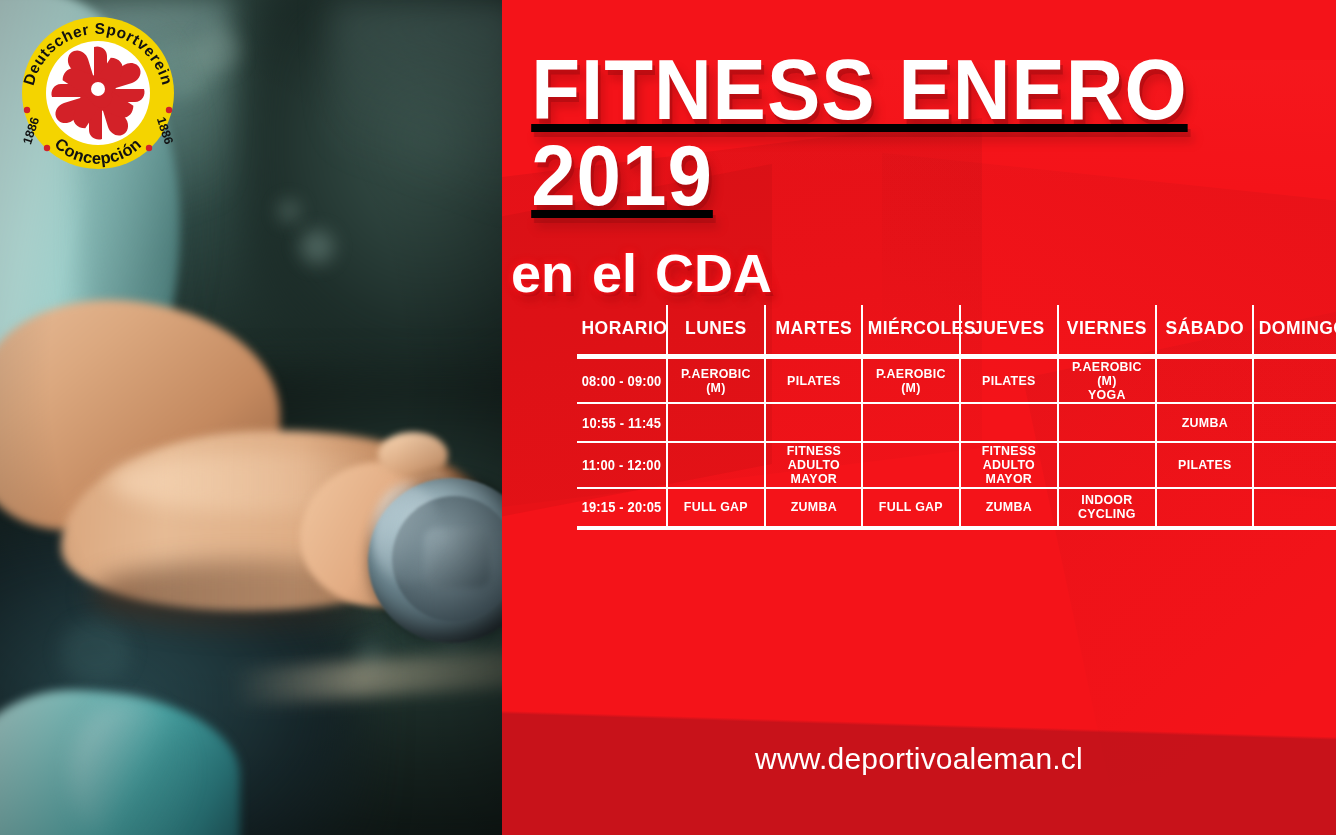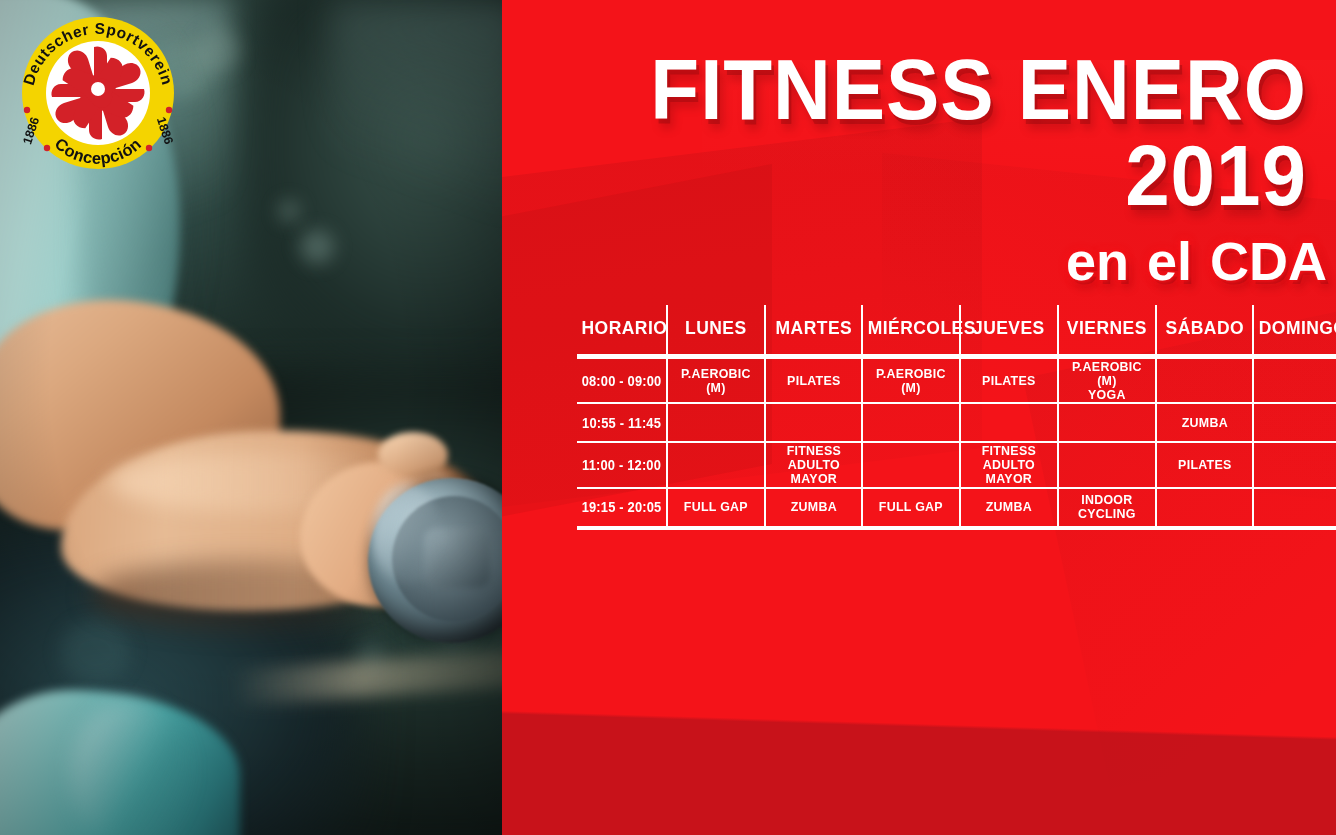--- a/index.html
+++ b/index.html
@@ -233,22 +233,23 @@
   }
   .sw-7 {
     left: 200px; top: 60px; width: 700px; height: 170px;
     background: linear-gradient(182deg, rgba(255,60,60,.10), rgba(255,60,60,0) 70%);
   }
 
   
   #title-block {
     position: absolute;
     left: 0; top: 0; width: 834px;
-    text-align: right;
+    text-align: left;
     z-index: 6;
+    text-decoration: underline;
   }
   #main-title {
     margin: 0;
     padding-top: 46px;
     font-family: "Liberation Sans Narrow", "Liberation Sans", sans-serif;
     font-size: 86px;
     line-height: 1.0;
     font-weight: bold;
     color: #ffffff;
     letter-spacing: 1px;
@@ -265,21 +266,21 @@
     font-weight: bold;
     color: #ffffff;
     letter-spacing: 0px;
     text-shadow:
       0 0 3px #f41319, 0 0 6px #f41319, 0 0 9px #f41319,
       3px 4px 0 rgba(140,8,14,.40),
       5px 8px 9px rgba(120,6,10,.28);
   }
   #sub-title .word {
     display: inline-block;
-    margin: 0 5px;
+    margin: 12px 5px;
     padding: 0 4px;
   }
 
   
   #schedule-wrap {
     position: absolute;
     left: 31px; top: 305px;
     width: 774px;
     z-index: 6;
   }
@@ -560,15 +561,16 @@
                 <span class="cell-line"></span>
               </td>
               <td class="last-col">
                 <span class="cell-line"></span>
               </td>
             </tr>
           </tbody>
       </table>
     </div>
 
+    <div id="site-url">www.deportivoaleman.cl</div>
   </div>
 
 </div>
 
 </body></html>

